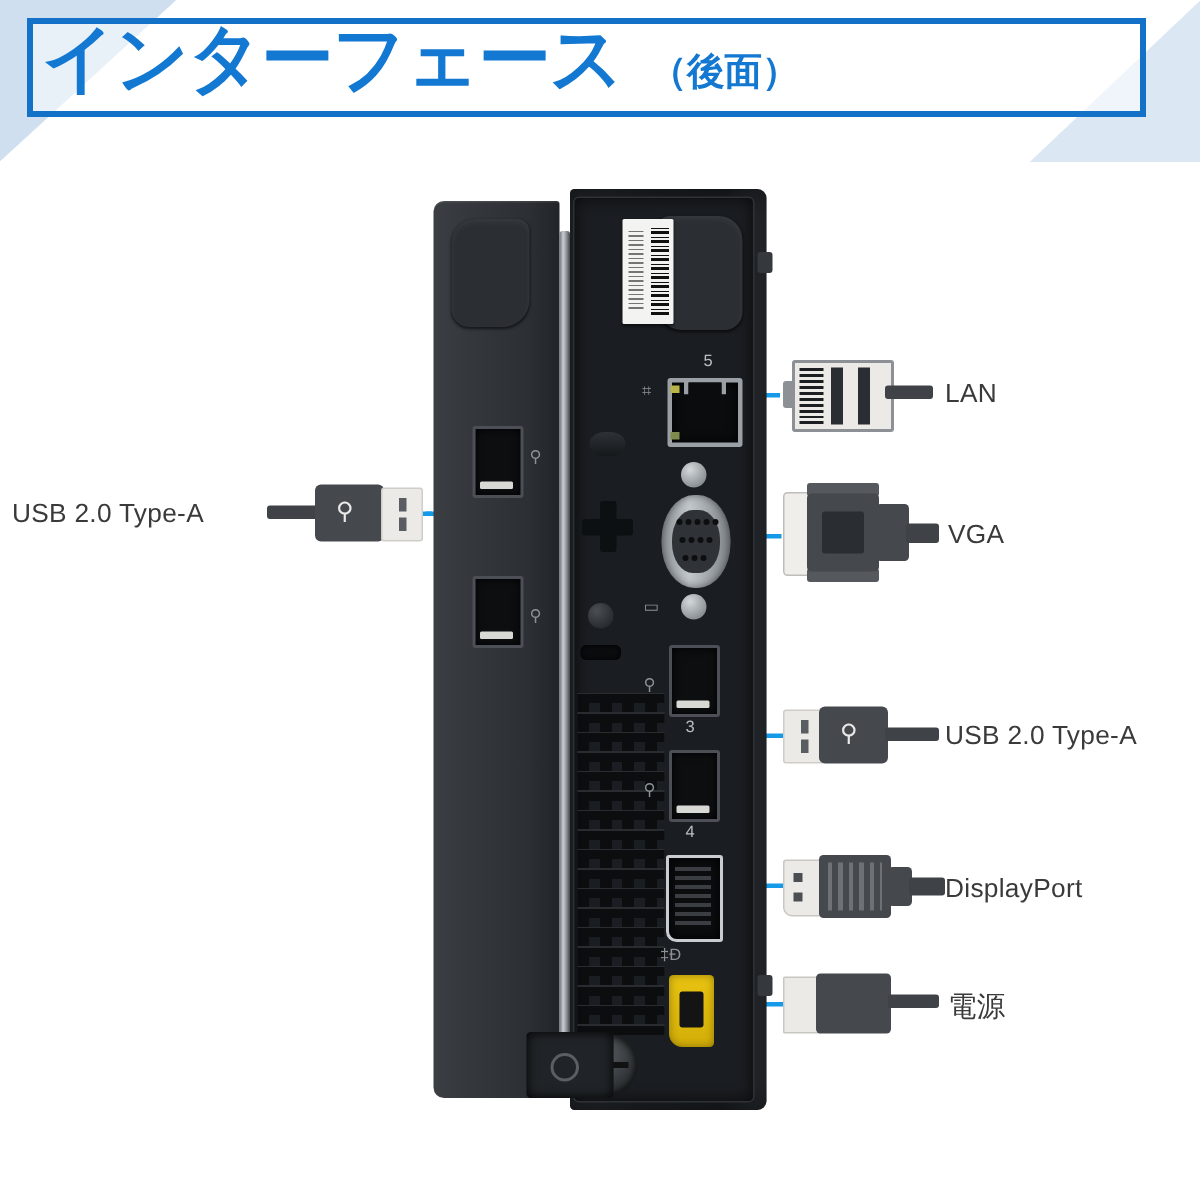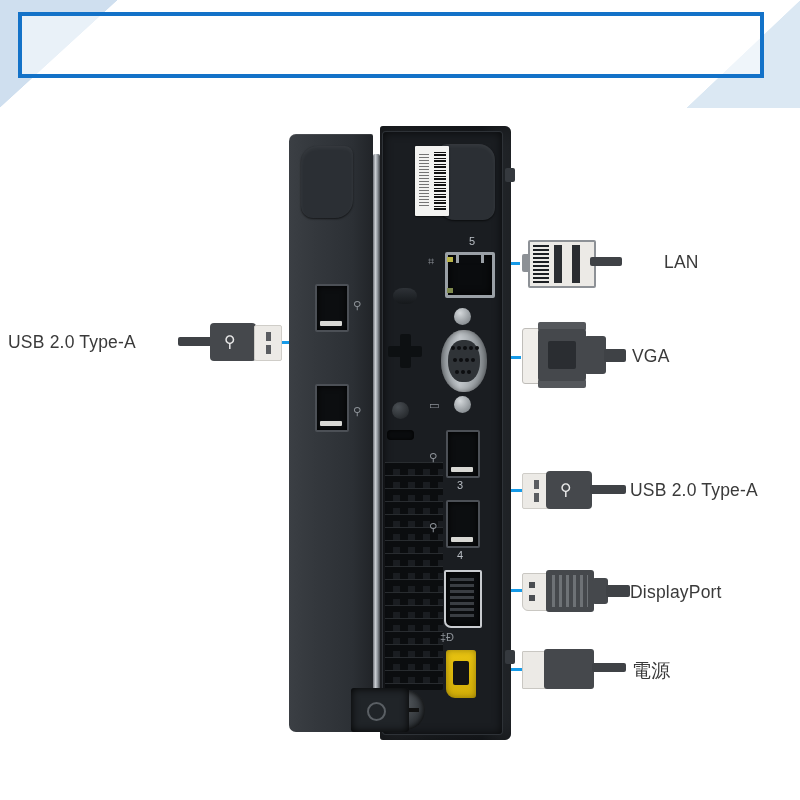--- a/index.html
+++ b/index.html
@@ -276,20 +276,24 @@
 </style>
 </head>
 <body>
 
 <div id="root">
 
   <div class="corner-tl"></div>
   <div class="corner-br"></div>
 
   <div class="header-box"></div>
+  <div class="header-inner">
+    <span class="title-main">インターフェース</span>
+    <span class="title-sub">（後面）</span>
+  </div>
 
   <div class="pc">
     <div class="pc-side"></div>
     <div class="pc-seam"></div>
     <div class="pc-back">
       <div class="pc-back-inner"></div>
     </div>
 
     <div class="blob blob-l"></div>
     <div class="blob blob-r"></div>
@@ -398,21 +402,21 @@
 
   <div class="conn" style="left:522px;top:236px;width:96px;height:52px">
     <div class="rj45-clip" style="left:0;top:18px;width:8px;height:18px"></div>
     <div class="rj45-conn-body" style="left:6px;top:4px;width:64px;height:44px">
       <div class="rj45-stripes"></div>
       <div class="rj45-pin" style="left:24px;top:3px;bottom:3px"></div>
       <div class="rj45-pin" style="left:42px;top:3px;bottom:3px"></div>
     </div>
     <div class="cord" style="left:68px;top:21px;width:32px"></div>
   </div>
-  <span class="label" style="left:664px;top:252px">LAN</span>
+  <span class="label" style="left:630px;top:252px">LAN</span>
 
   <div class="conn" style="left:522px;top:322px;width:104px;height:66px">
     <div class="vga-conn-face" style="left:0;top:6px;width:20px;height:54px"></div>
     <div class="vga-flange" style="left:16px;top:0;width:48px;height:9px"></div>
     <div class="vga-flange" style="left:16px;bottom:0;width:48px;height:9px"></div>
     <div class="vga-conn-shell" style="left:16px;top:7px;width:48px;height:52px"></div>
     <div class="vga-conn-win" style="left:26px;top:19px;width:28px;height:28px"></div>
     <div class="vga-conn-shell" style="left:62px;top:14px;width:22px;height:38px"></div>
     <div class="cord" style="left:82px;top:27px;width:22px;height:13px"></div>
   </div>

